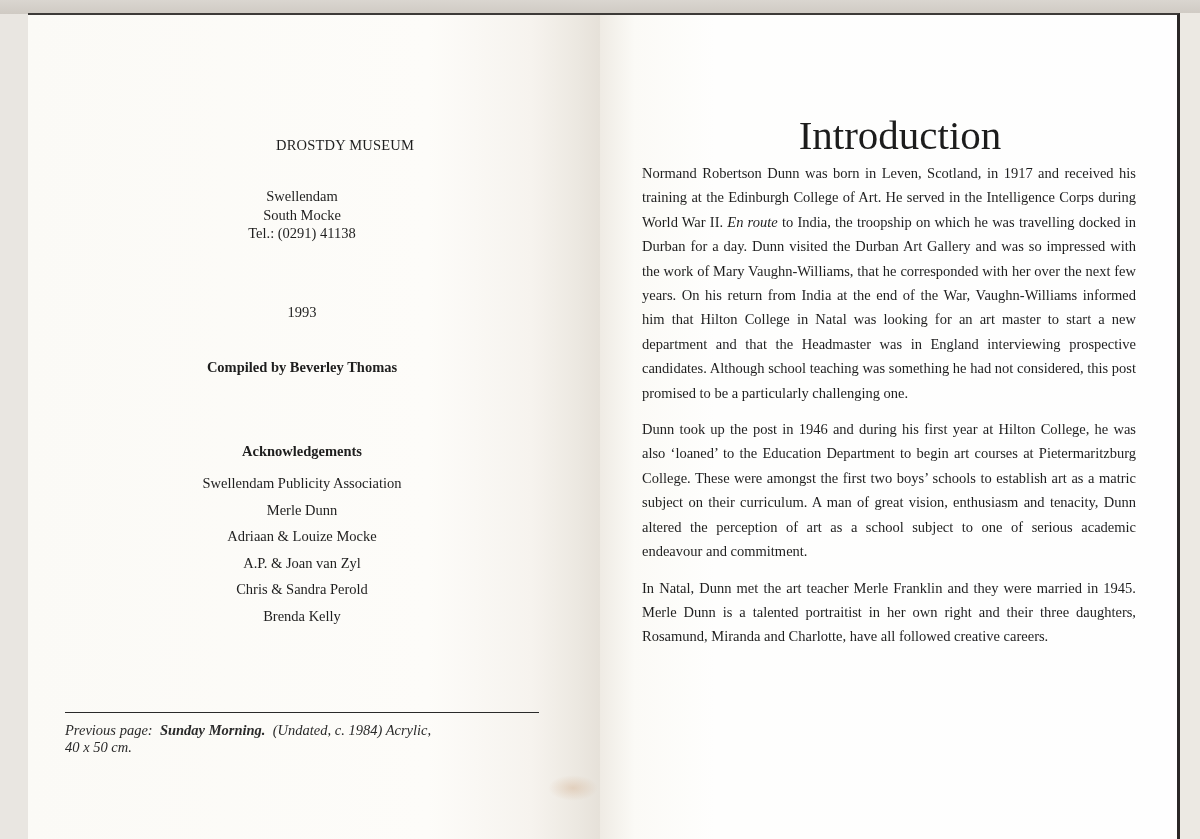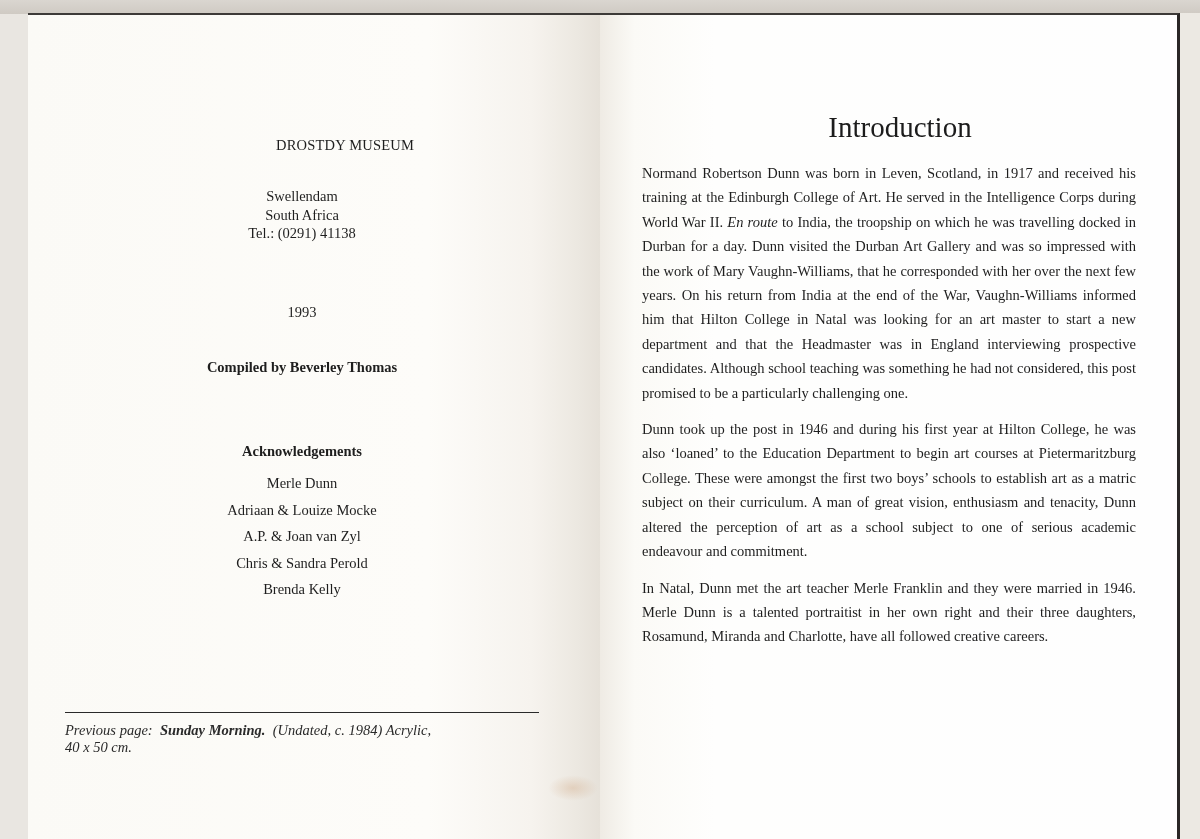--- a/index.html
+++ b/index.html
@@ -117,21 +117,21 @@
   }
   .caption .title-bold { font-weight: bold; }
 
   
   .intro-title {
     position: absolute;
     left: 0;
     width: 600px;
     top: 96px;
     text-align: center;
-    font-size: 29px;
+    font-size: 41px;
     color: #1c1c1c;
   }
   .body-text {
     position: absolute;
     left: 42px;
     top: 146px;
     width: 494px;
     font-size: 14.5px;
     line-height: 24.4px;
     text-align: justify;
@@ -148,31 +148,32 @@
 <div class="scan-top"></div>
 <div class="right-edge"></div>
 
 <div class="spread">
 
   <div class="page page-left">
     <div class="center-col museum-name">DROSTDY MUSEUM</div>
 
     <div class="center-col address">
       <div>Swellendam</div>
-      <div>South Africa</div>
+      <div>South Mocke</div>
       <div>Tel.: (0291) 41138</div>
     </div>
 
     <div class="center-col year">1993</div>
 
     <div class="center-col compiled">Compiled by Beverley Thomas</div>
 
     <div class="center-col ack-heading">Acknowledgements</div>
 
     <div class="center-col ack-list">
+      <div>Swellendam Publicity Association</div>
       <div>Merle Dunn</div>
       <div>Adriaan &amp; Louize Mocke</div>
       <div>A.P. &amp; Joan van Zyl</div>
       <div>Chris &amp; Sandra Perold</div>
       <div>Brenda Kelly</div>
     </div>
 
     <div class="rule"></div>
 
     <div class="caption">
@@ -184,17 +185,17 @@
 
     <div class="gutter-stain"></div>
   </div>
 
   <div class="page page-right">
     <div class="intro-title">Introduction</div>
 
     <div class="body-text">
       <p><span>Normand Robertson Dunn was born in Leven, Scotland, in 1917 and received his training at the Edinburgh College of Art.  He served in the Intelligence Corps during World War II.  </span><em>En route</em><span> to India, the troopship on which he was travelling docked in Durban for a day. Dunn visited the Durban Art Gallery and was so impressed with the work of Mary Vaughn-Williams, that he corresponded with her over the next few years.  On his return from India at the end of the War, Vaughn-Williams informed him that Hilton College in Natal was looking for an art master to start a new department and that the Headmaster was in England interviewing prospective candidates.  Although school teaching was something he had not considered, this post promised to be a particularly challenging one.</span></p>
       <p>Dunn took up the post in 1946 and during his first year at Hilton College, he was also ‘loaned’ to the Education Department to begin art courses at Pietermaritzburg College.  These were amongst the first two boys’ schools to establish art as a matric subject on their curriculum. A man of great vision, enthusiasm and tenacity, Dunn altered the perception of art as a school subject to one of serious academic endeavour and commitment.</p>
-      <p>In Natal, Dunn met the art teacher Merle Franklin and they were married in 1946.  Merle Dunn is a talented portraitist in her own right and their three daughters, Rosamund, Miranda and Charlotte, have all followed creative careers.</p>
+      <p>In Natal, Dunn met the art teacher Merle Franklin and they were married in 1945.  Merle Dunn is a talented portraitist in her own right and their three daughters, Rosamund, Miranda and Charlotte, have all followed creative careers.</p>
     </div>
   </div>
 
 </div>
 
 </body></html>

